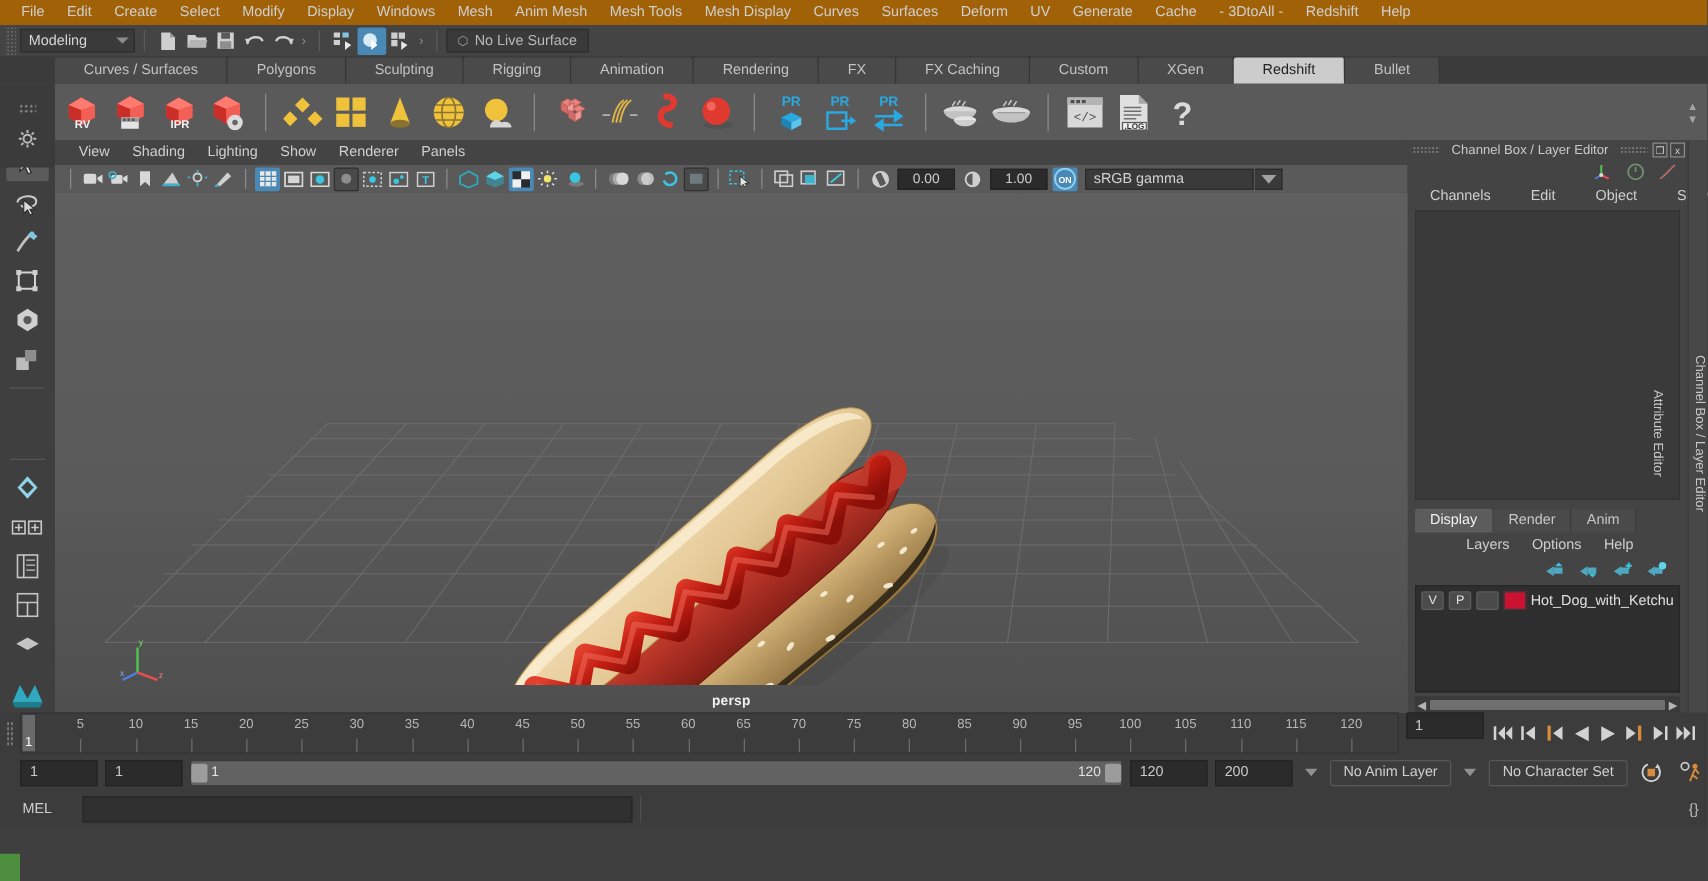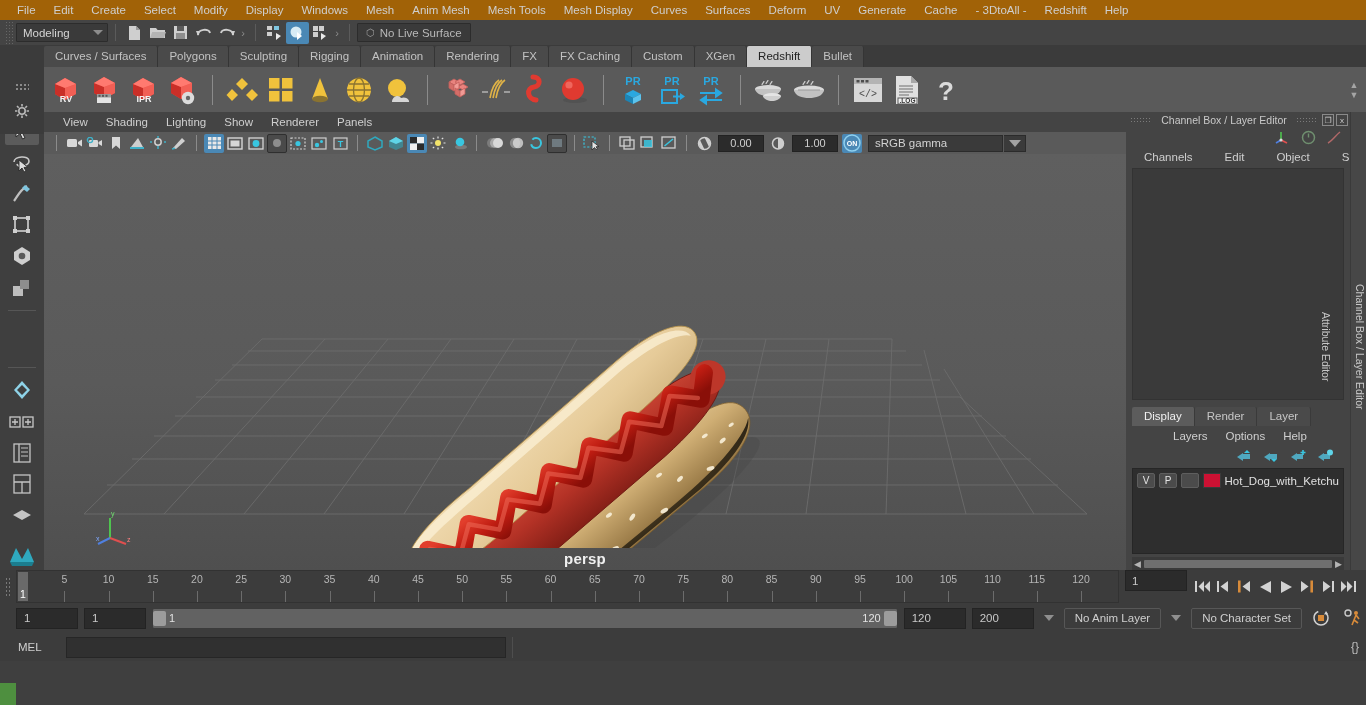--- a/index.html
+++ b/index.html
@@ -52,21 +52,21 @@
   }
   .nolive-icon { margin-right: 5px; color: #9a9a9a; font-size: 10px; }
 
   
   .shelf-wrap { background: #3b3b3b; position: relative; }
   .shelf-tabs {
     height: 22px; background: #3b3b3b; display: flex; align-items: flex-end;
     padding-left: 44px; font-size: 11.5px;
   }
   .shelf-tab {
-    height: 21px; line-height: 21px; padding: 0 11px; color: #c2c2c2;
+    height: 21px; line-height: 21px; padding: 0 23px; color: #c2c2c2;
     background: #4a4a4a; border-right: 1px solid #353535;
     border-top-left-radius: 2px; border-top-right-radius: 2px;
     white-space: nowrap; cursor: default;
   }
   .shelf-tab.sel { background: #cccccc; color: #232323; }
   .shelf-icons {
     height: 45px; background: #5a5a5a; display: flex; align-items: center;
     padding-left: 48px; gap: 3px; position: relative;
   }
   .shelf-sep { width: 1px; height: 30px; background: #8b8b8b; margin: 0 8px; flex: 0 0 1px; }
@@ -110,21 +110,21 @@
   }
   .vt-combo-arrow {
     width: 22px; height: 17px; background: #3a3a3a; border: 1px solid #2b2b2b; border-left: none;
     display: flex; align-items: center; justify-content: center;
   }
 
   .viewport { position: relative; flex: 1; overflow: hidden; background: #5d5d5d; }
   .vp-grad { position: absolute; inset: 0; background: linear-gradient(180deg,#5f5f5f 0%, #5a5a5a 55%, #4f4f4f 100%); }
   .vp-label {
     position: absolute; left: 0; right: 0; bottom: 3px; text-align: center;
-    font-size: 15px; color: #f0f0f0; font-weight: bold; letter-spacing: .2px;
+    font-size: 11px; color: #f0f0f0; font-weight: bold; letter-spacing: .2px;
   }
   .axis-gizmo { position: absolute; left: 52px; bottom: 22px; width: 40px; height: 40px; }
 
   
   .rightpanel { width: 240px; background: #444444; display: flex; }
   .rp-body { width: 224px; display: flex; flex-direction: column; }
   .rp-title {
     height: 16px; display: flex; align-items: center; font-size: 10.5px; color: #c9c9c9;
     position: relative; padding-left: 4px;
   }
@@ -997,21 +997,21 @@
           <span>Edit</span>
           <span>Object</span>
           <span>Show</span>
         </div>
 
         <div class="channelbox-blank"></div>
 
         <div class="layer-tabs">
           <div class="layer-tab sel">Display</div>
           <div class="layer-tab">Render</div>
-          <div class="layer-tab">Layer</div>
+          <div class="layer-tab">Anim</div>
         </div>
 
         <div class="layer-menus">
           <span>Layers</span>
           <span>Options</span>
           <span>Help</span>
         </div>
 
         <div class="layer-btnrow">
           <svg width="17" height="14" viewBox="0 0 17 14">

